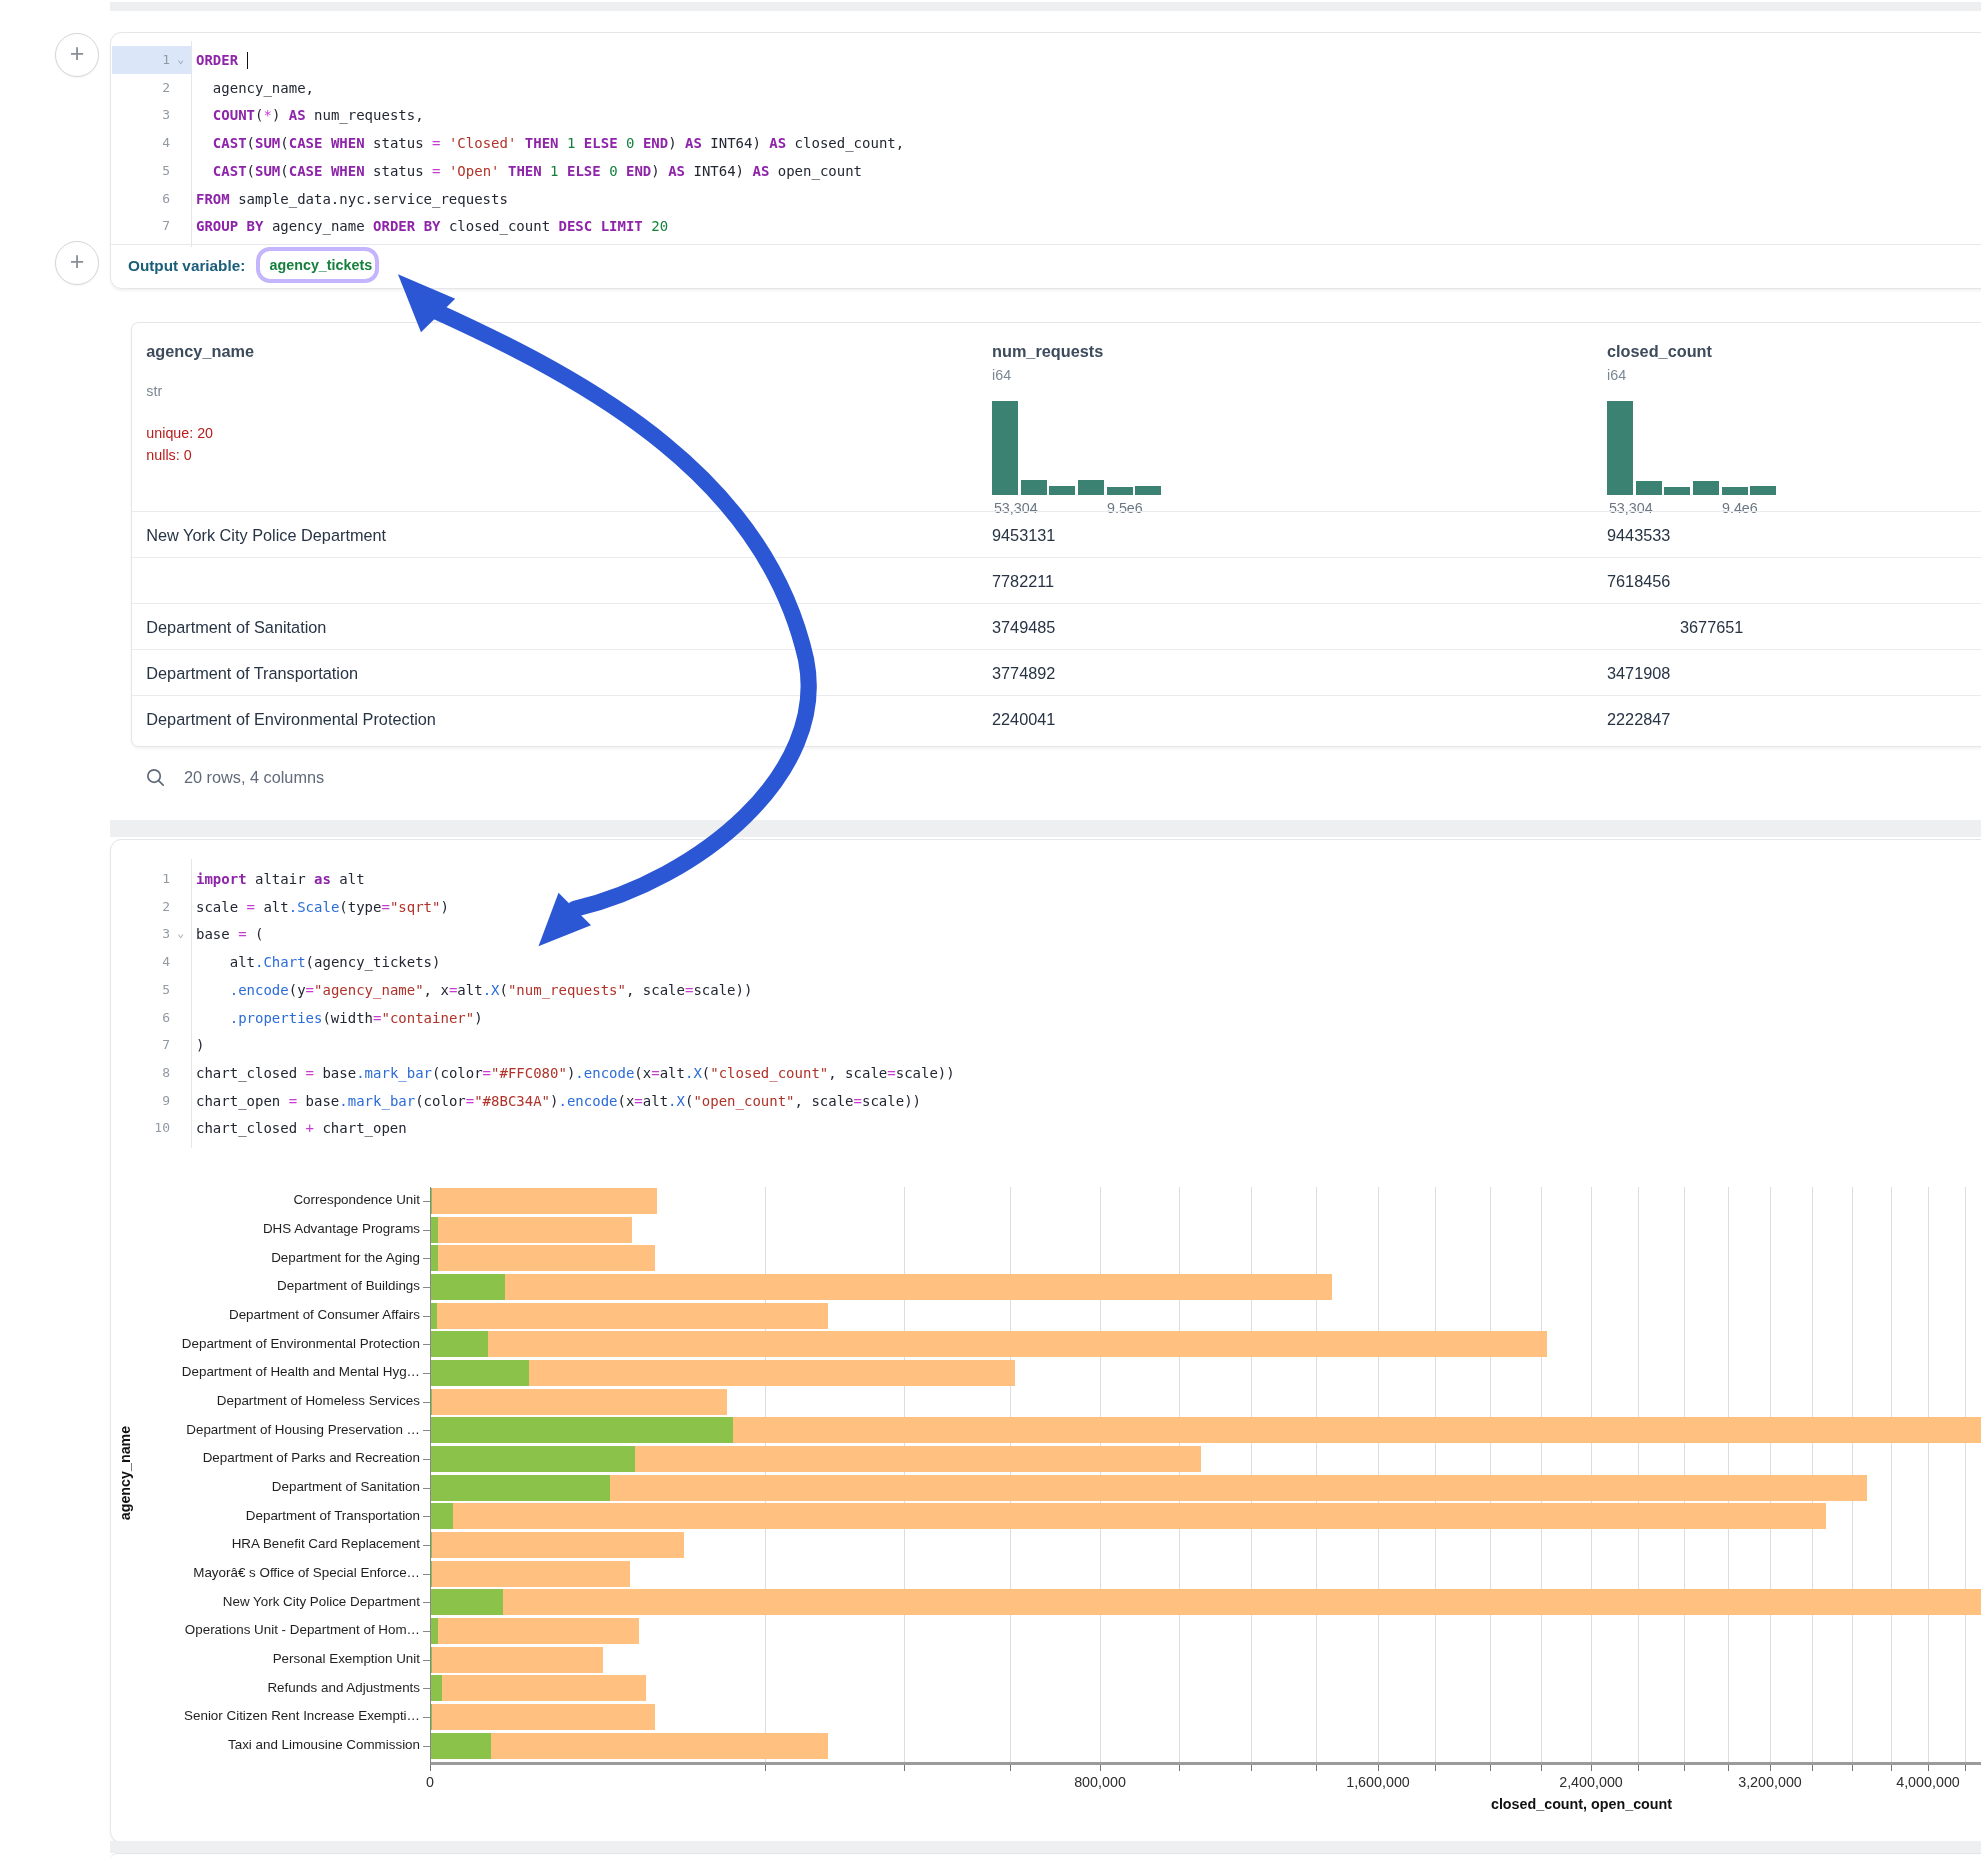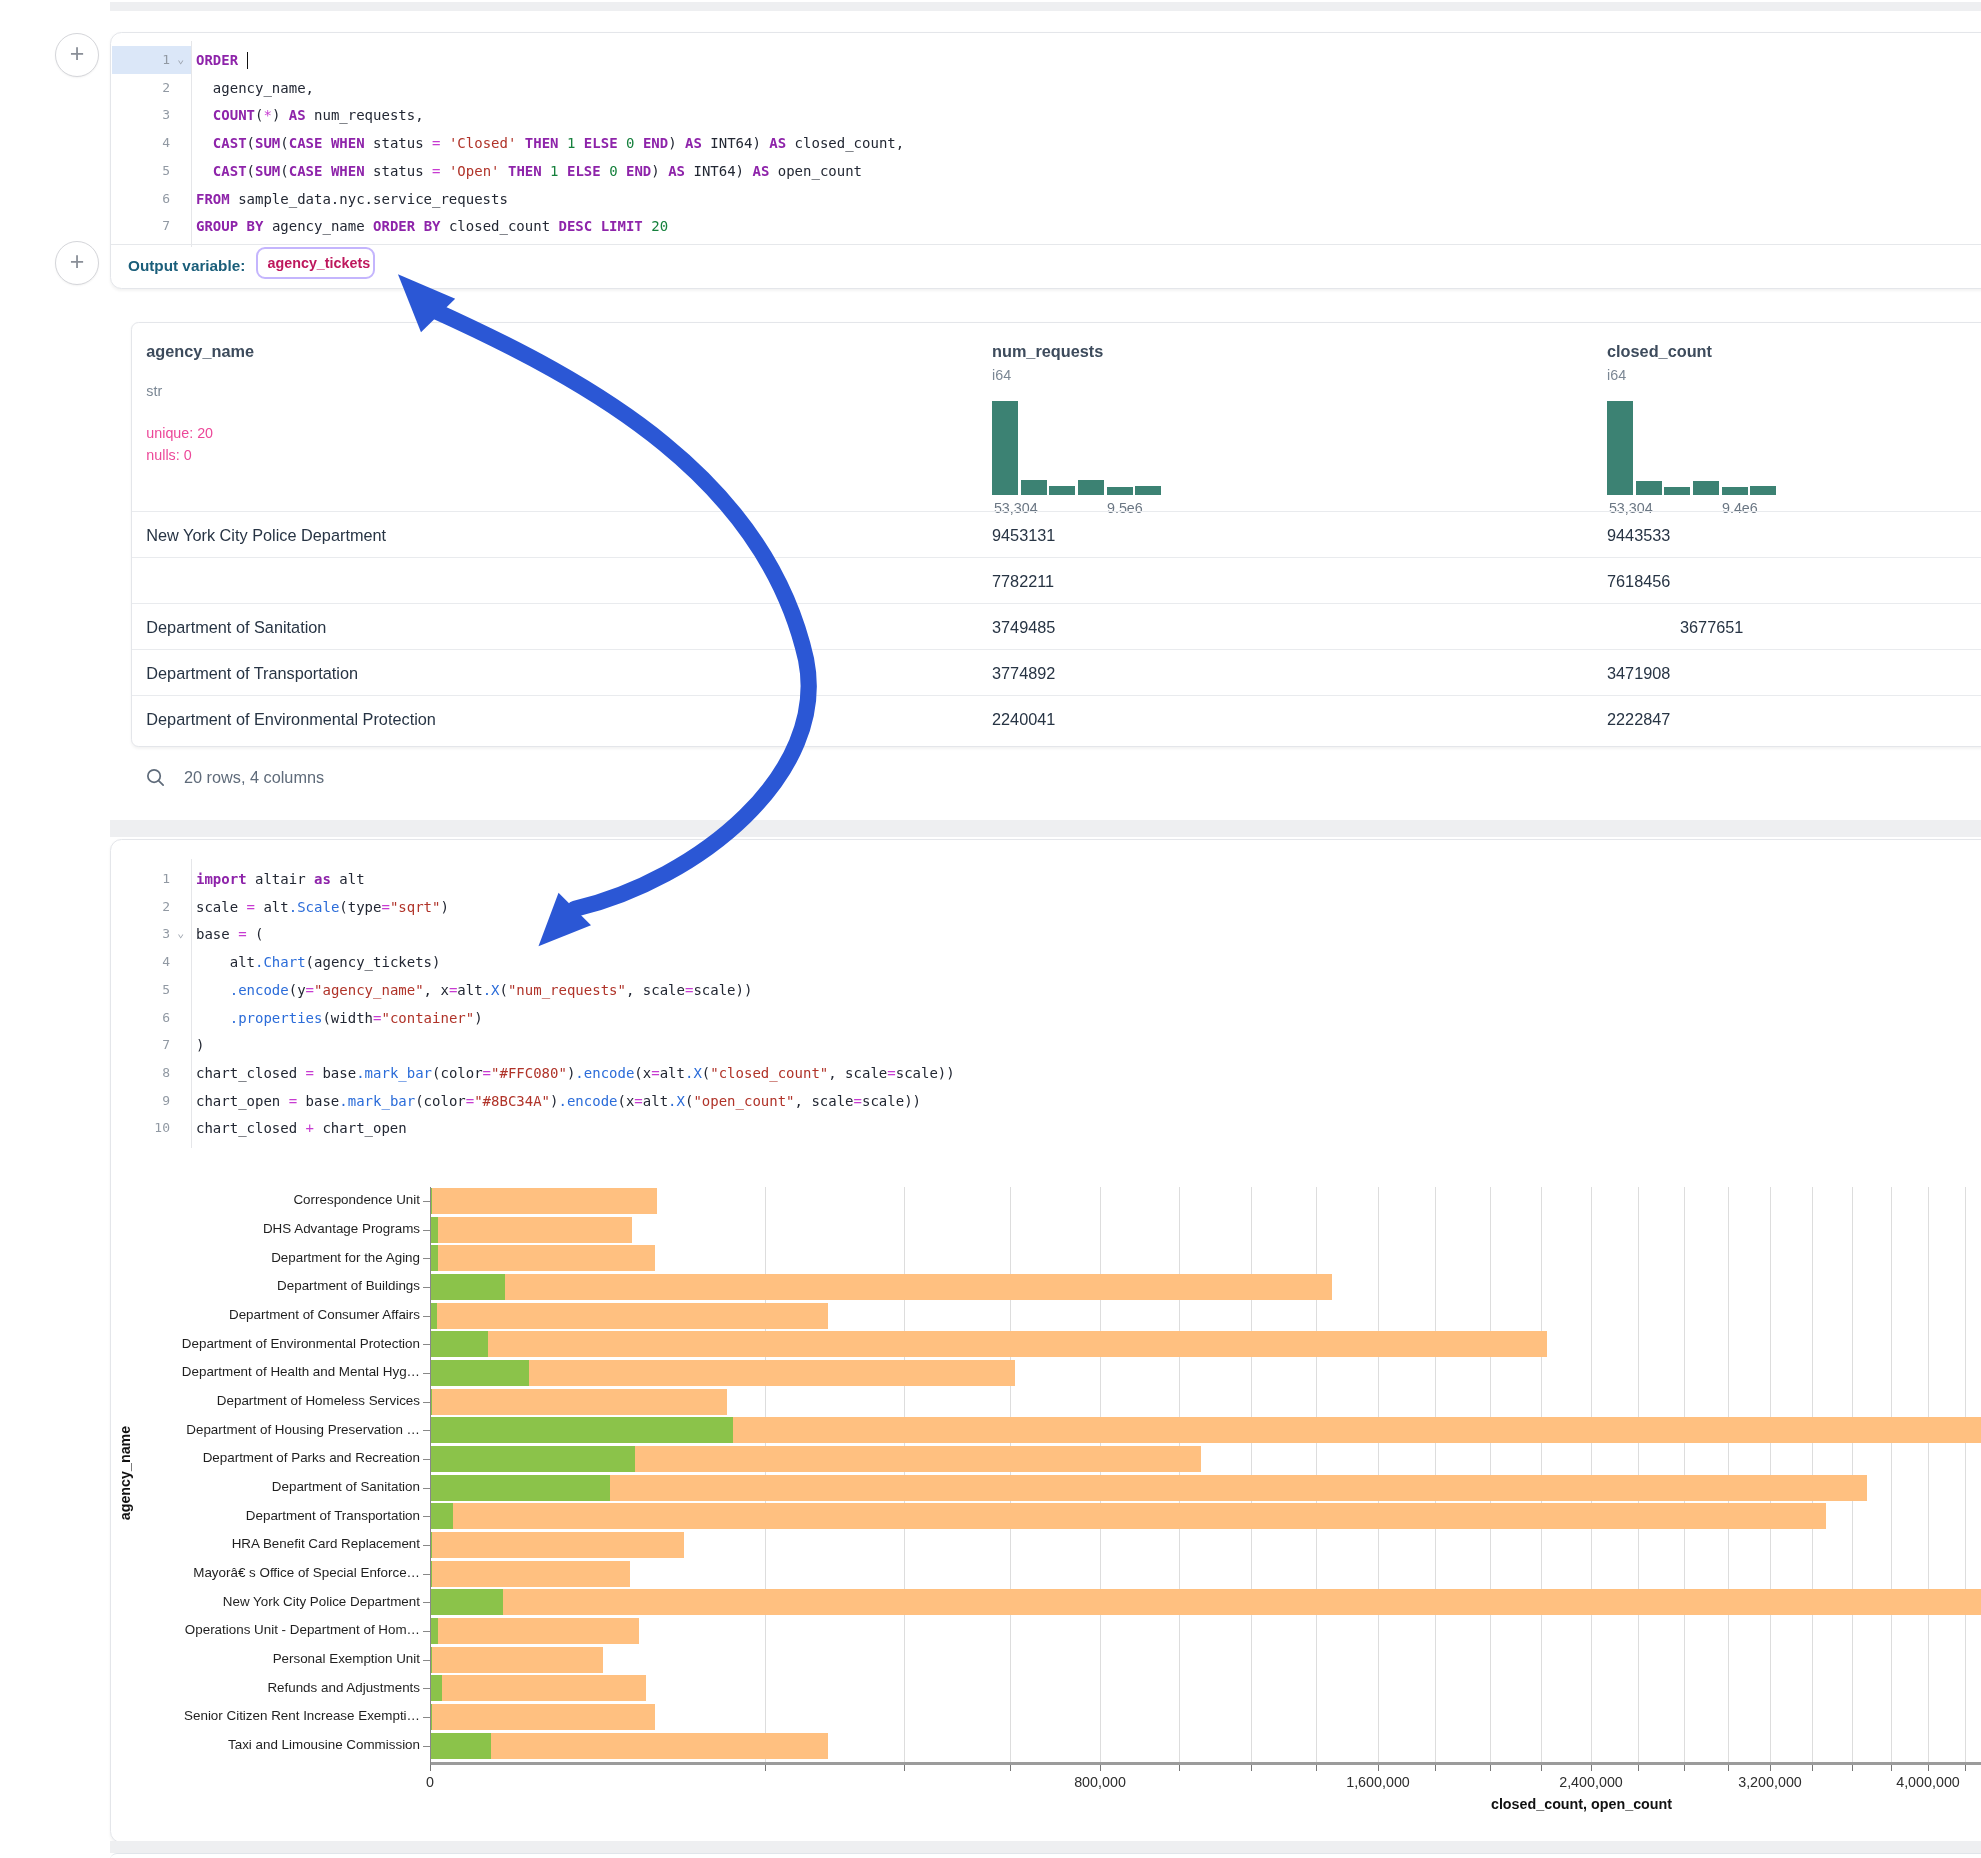--- a/index.html
+++ b/index.html
@@ -23,27 +23,27 @@
   .active-gutter{position:absolute;background:#dbe7f8;}
   .tok-k{color:#8e24aa;font-weight:bold;}
   .tok-s{color:#b03329;}
   .tok-n{color:#15803c;}
   .tok-o{color:#c73bd1;}
   .tok-f{color:#2b6cd9;}
   .tok-p{color:#222733;}
   .cursor{display:inline-block;width:1.4px;height:17px;background:#111;vertical-align:-3.8px;}
   
   .outvar-label{position:absolute;font-weight:bold;font-size:15.3px;color:#1a5e7a;}
-  .outvar-pill{position:absolute;border:2px solid #c4b5fd;border-radius:9px;background:#fff;
-               color:#be185d;font-weight:bold;font-size:14.3px;line-height:28px;padding-left:9.6px;
+  .outvar-pill{position:absolute;border:4px solid #c4b5fd;border-radius:14px;background:#fff;
+               color:#15803d;font-weight:bold;font-size:14.3px;line-height:28px;padding-left:9.6px;
                overflow:hidden;white-space:nowrap;}
   
   .colname{font-weight:bold;font-size:16.3px;color:#3d4b5c;}
   .coltype{font-size:14.3px;color:#7b8794;}
-  .colstat{font-size:14.3px;color:#ec4899;}
+  .colstat{font-size:14.3px;color:#b91c1c;}
   .hist{position:absolute;height:94px;}
   .hist .bar{position:absolute;bottom:0;background:#3c8273;}
   .histlab{position:absolute;font-size:14.3px;color:#6a7683;}
   .trow{position:absolute;left:0;right:0;height:46px;border-top:1px solid #e9ebee;}
   .trow span{position:absolute;top:0;height:46px;line-height:46px;font-size:16.3px;color:#273444;
              white-space:nowrap;}
   .tfooter{position:absolute;color:#5f6b7a;font-size:16.3px;}
   
   .plot{position:absolute;}
   .gridline{position:absolute;top:0;width:1px;background:#dddddd;}

